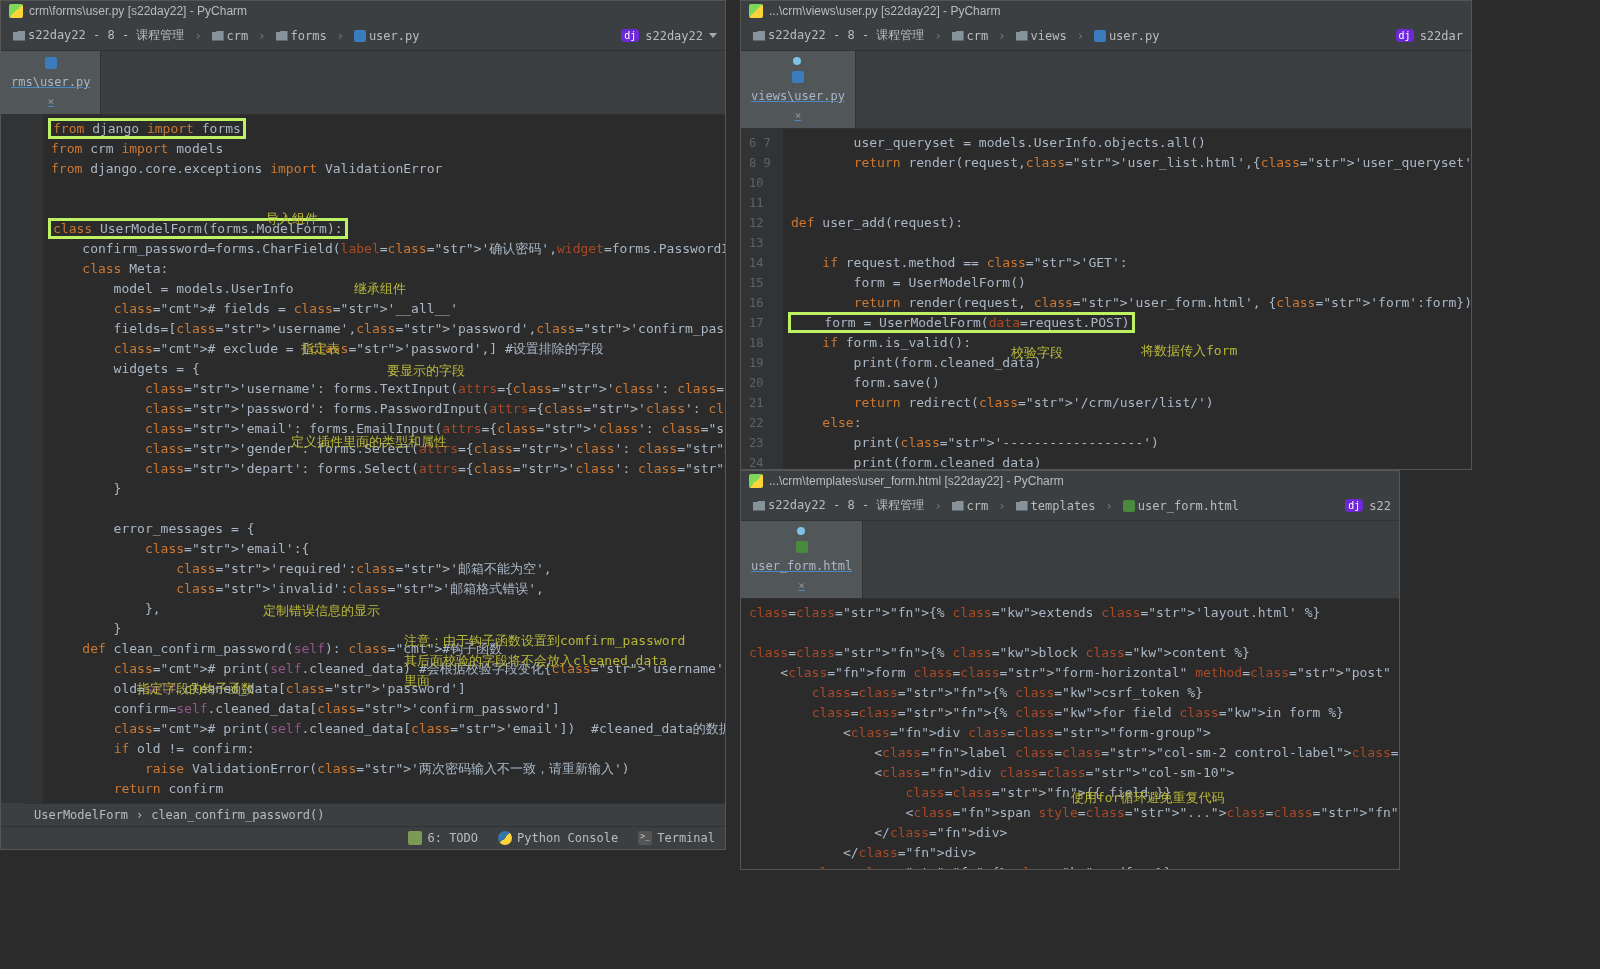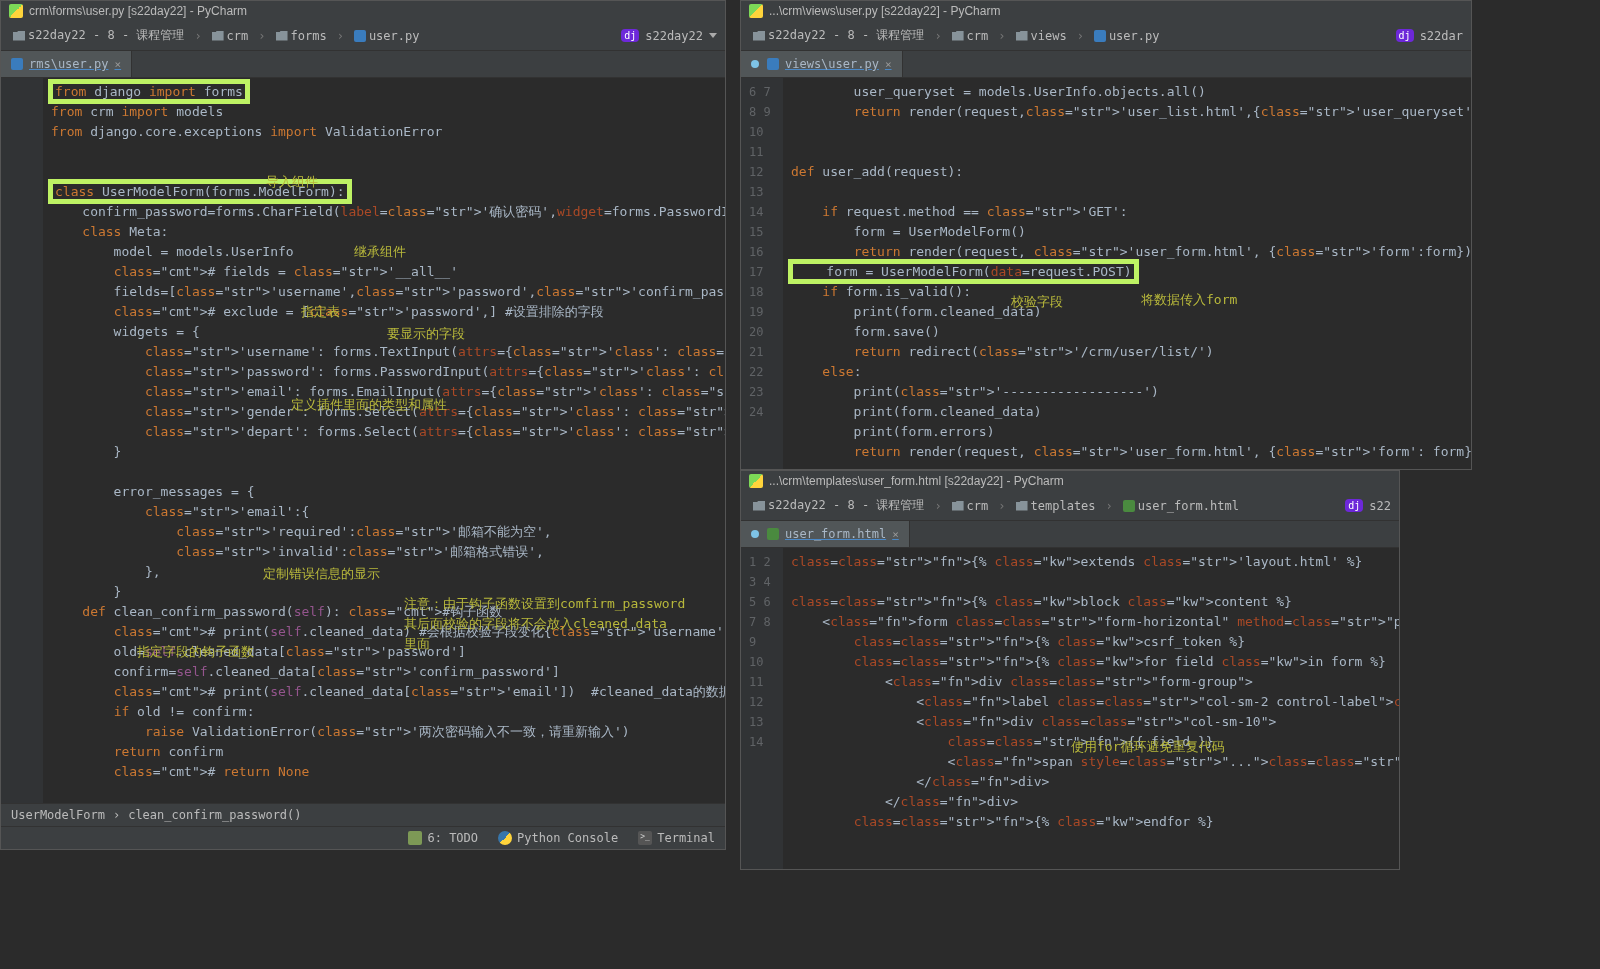--- a/index.html
+++ b/index.html
@@ -90,20 +90,21 @@
   display: flex;
   border-bottom: 1px solid #323232;
 }
 .tab {
   padding: 6px 10px;
   display: flex;
   align-items: center;
   gap: 6px;
   font-size: 12px;
   border-right: 1px solid #323232;
+  flex-direction: column;
 }
 .tab.active {
   background: #515658;
   text-decoration: underline;
   text-decoration-color: #4a88c7;
 }
 .tab .close-x { color: #999; font-size: 11px; }
 .editor {
   flex: 1;
   background: #2b2b2b;
@@ -125,38 +126,39 @@
   padding: 4px 8px;
   font-size: 13px;
   line-height: 20px;
   white-space: pre;
   position: relative;
 }
 .kw { color: #cc7832; }
 .self { color: #94558d; }
 .param { color: #aa4926; }
 .redbox {
-  border: 5px solid #bef264;
+  border: 3px solid #bef264;
   padding: 0 2px;
   margin: -1px -3px;
 }
 .annot {
   position: absolute;
   color: #b8b83b;
   font-size: 13px;
   white-space: nowrap;
 }
 .statusbar {
   background: #3c3f41;
   border-top: 1px solid #323232;
   padding: 4px 10px;
   font-size: 12px;
   color: #bbbbbb;
   display: flex;
   gap: 8px;
+  margin-left: 23px;
 }
 .toolbar-bottom {
   background: #3c3f41;
   border-top: 1px solid #323232;
   padding: 4px 10px;
   font-size: 12px;
   display: flex;
   gap: 20px;
   align-items: center;
   justify-content: flex-end;
@@ -454,35 +456,20 @@
   </div>
   <div class="tabbar">
     <div class="tab active">
       <span class="modified-dot"></span>
       <span class="html-file-icon"></span>
       <span>user_form.html</span>
       <span class="close-x">×</span>
     </div>
   </div>
   <div class="editor">
-    <div class="gutter" id="rb-gutter">1
-2
-3
-4
-5
-6
-7
-8
-9
-10
-11
-12
-13
-14
-</div>
     <div class="code" id="rb-code"><span <span="" class="param">class</span>=<span <span="" class="param">class</span>="str"&gt;"fn"&gt;{% <span <span="" class="param">class</span>="kw"&gt;extends <span <span="" class="param">class</span>="str"&gt;'layout.html' %}
 
 <span <span="" class="param">class</span>=<span <span="" class="param">class</span>="str"&gt;"fn"&gt;{% <span <span="" class="param">class</span>="kw"&gt;block <span <span="" class="param">class</span>="kw"&gt;content %}
     &lt;<span <span="" class="param">class</span>="fn"&gt;form <span class="param">class</span>=<span <span="" class="param">class</span>="str"&gt;"form-horizontal" <span class="param">method</span>=<span <span="" class="param">class</span>="str"&gt;"post" novalidate&gt;
         <span <span="" class="param">class</span>=<span <span="" class="param">class</span>="str"&gt;"fn"&gt;{% <span <span="" class="param">class</span>="kw"&gt;csrf_token %}
         <span <span="" class="param">class</span>=<span <span="" class="param">class</span>="str"&gt;"fn"&gt;{% <span <span="" class="param">class</span>="kw"&gt;for field <span <span="" class="param">class</span>="kw"&gt;in form %}
             &lt;<span <span="" class="param">class</span>="fn"&gt;div <span class="param">class</span>=<span <span="" class="param">class</span>="str"&gt;"form-group"&gt;
                 &lt;<span <span="" class="param">class</span>="fn"&gt;label <span class="param">class</span>=<span <span="" class="param">class</span>="str"&gt;"col-sm-2 control-label"&gt;<span <span="" class="param">class</span>=="str"&gt;"fn"&gt;{{ field.label }}&lt;/="fn"&gt;label&gt;
                 &lt;<span <span="" class="param">class</span>="fn"&gt;div <span class="param">class</span>=<span <span="" class="param">class</span>="str"&gt;"col-sm-10"&gt;
                     <span <span="" class="param">class</span>=<span <span="" class="param">class</span>="str"&gt;"fn"&gt;{{ field }}

